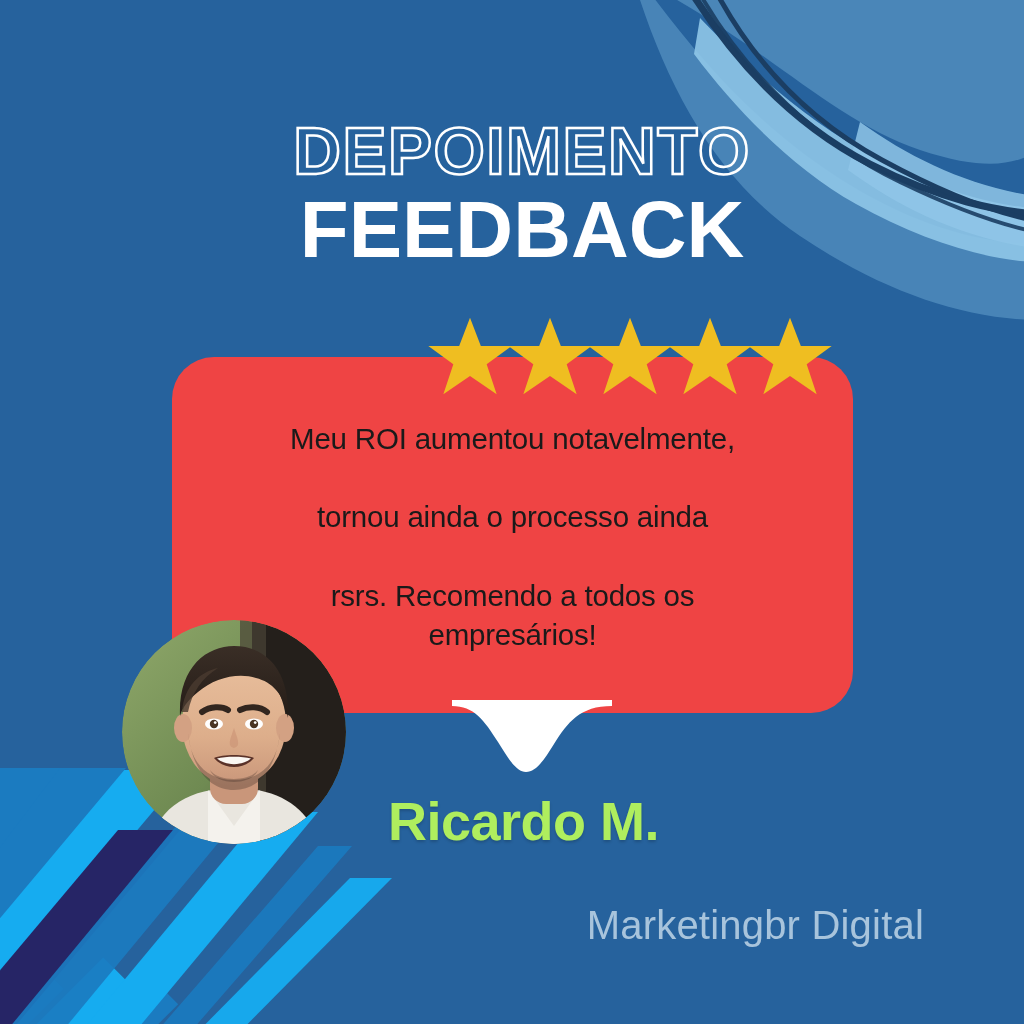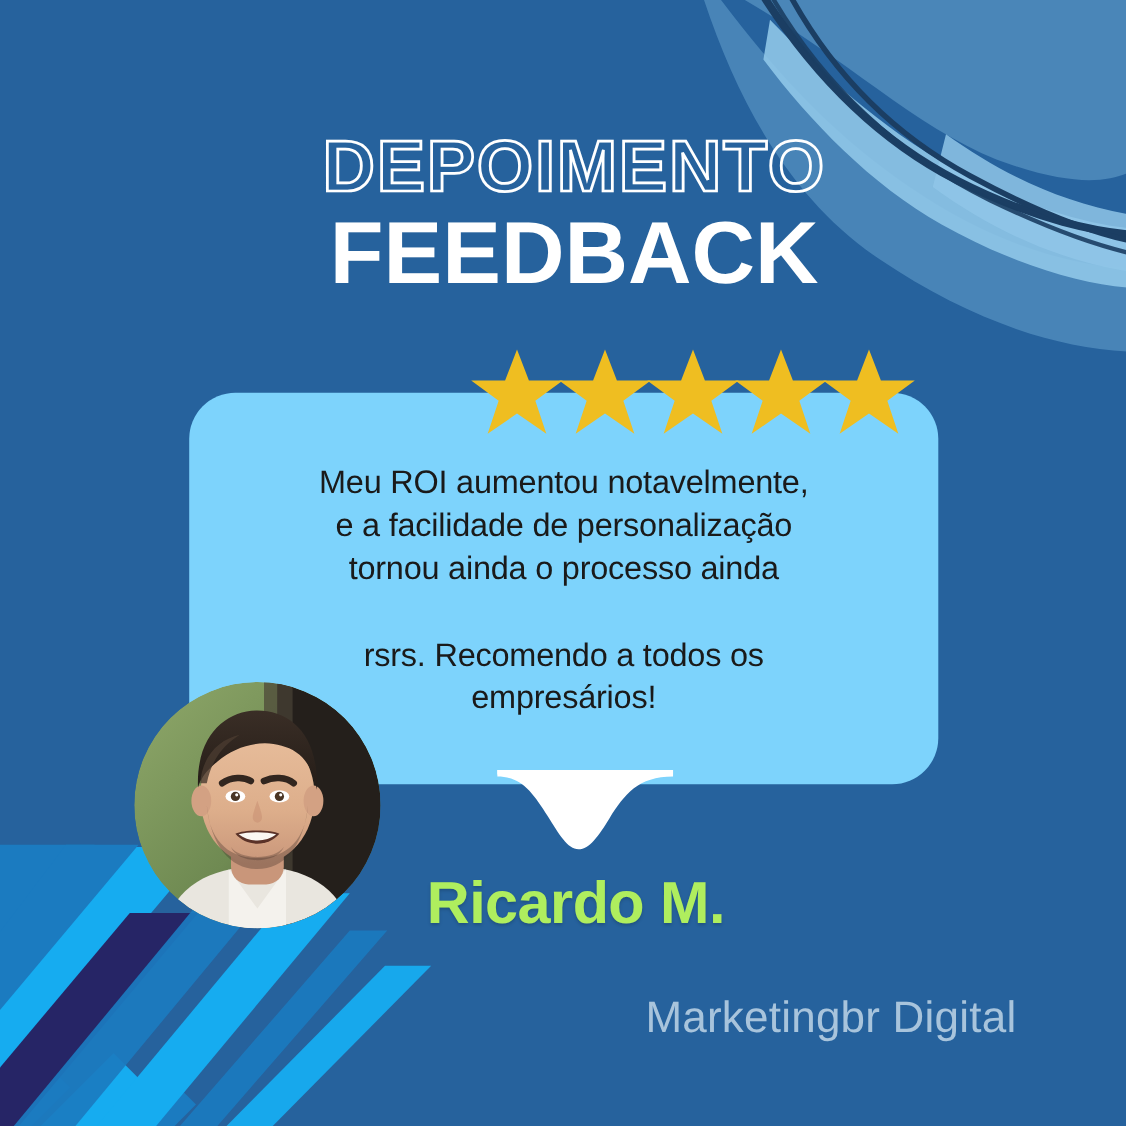--- a/index.html
+++ b/index.html
@@ -77,21 +77,21 @@
     margin-right: -4px;
   }
 
   
   .quote-card {
     position: absolute;
     left: 172px;
     top: 357px;
     width: 681px;
     height: 356px;
-    background: #7dd3fc;
+    background: #ef4444;
     border-radius: 42px;
     z-index: 3;
   }
   .quote-text {
     position: absolute;
     left: 40px;
     right: 40px;
     top: 62px;
     text-align: center;
     font-size: 29.5px;
@@ -217,21 +217,21 @@
       <polygon points="50,2 63,36 100,36 70,58 82,94 50,72 18,94 30,58 0,36 37,36" fill="#EFBE21"></polygon>
     </svg>
     <svg class="star" viewBox="0 0 100 96" aria-hidden="true">
       <polygon points="50,2 63,36 100,36 70,58 82,94 50,72 18,94 30,58 0,36 37,36" fill="#EFBE21"></polygon>
     </svg>
   </div>
 
   <div class="quote-card">
     <div class="quote-text">
       <span>Meu ROI aumentou notavelmente,</span><br>
-      <span>e a facilidade de personalização</span><br>
+      <br>
       <span>tornou ainda o processo ainda</span><br>
       <br>
       <span>rsrs. Recomendo a todos os</span><br>
       <span>empresários!</span>
     </div>
   </div>
 
   <svg class="bubble-tail" viewBox="0 0 160 80" aria-hidden="true">
     <path d="M0 0 L160 0 L160 6 C 128 6, 116 22, 102 44 C 92 60, 84 72, 74 72 C 64 72, 56 58, 46 42 C 32 20, 22 6, 0 6 Z" fill="#ffffff"></path>
     <path d="M0 0 L160 0 L160 4 C 126 4, 114 20, 100 44 C 90 60, 83 70, 74 70 C 65 70, 57 58, 47 42 C 33 20, 22 4, 0 4 Z" fill="#ffffff"></path>

